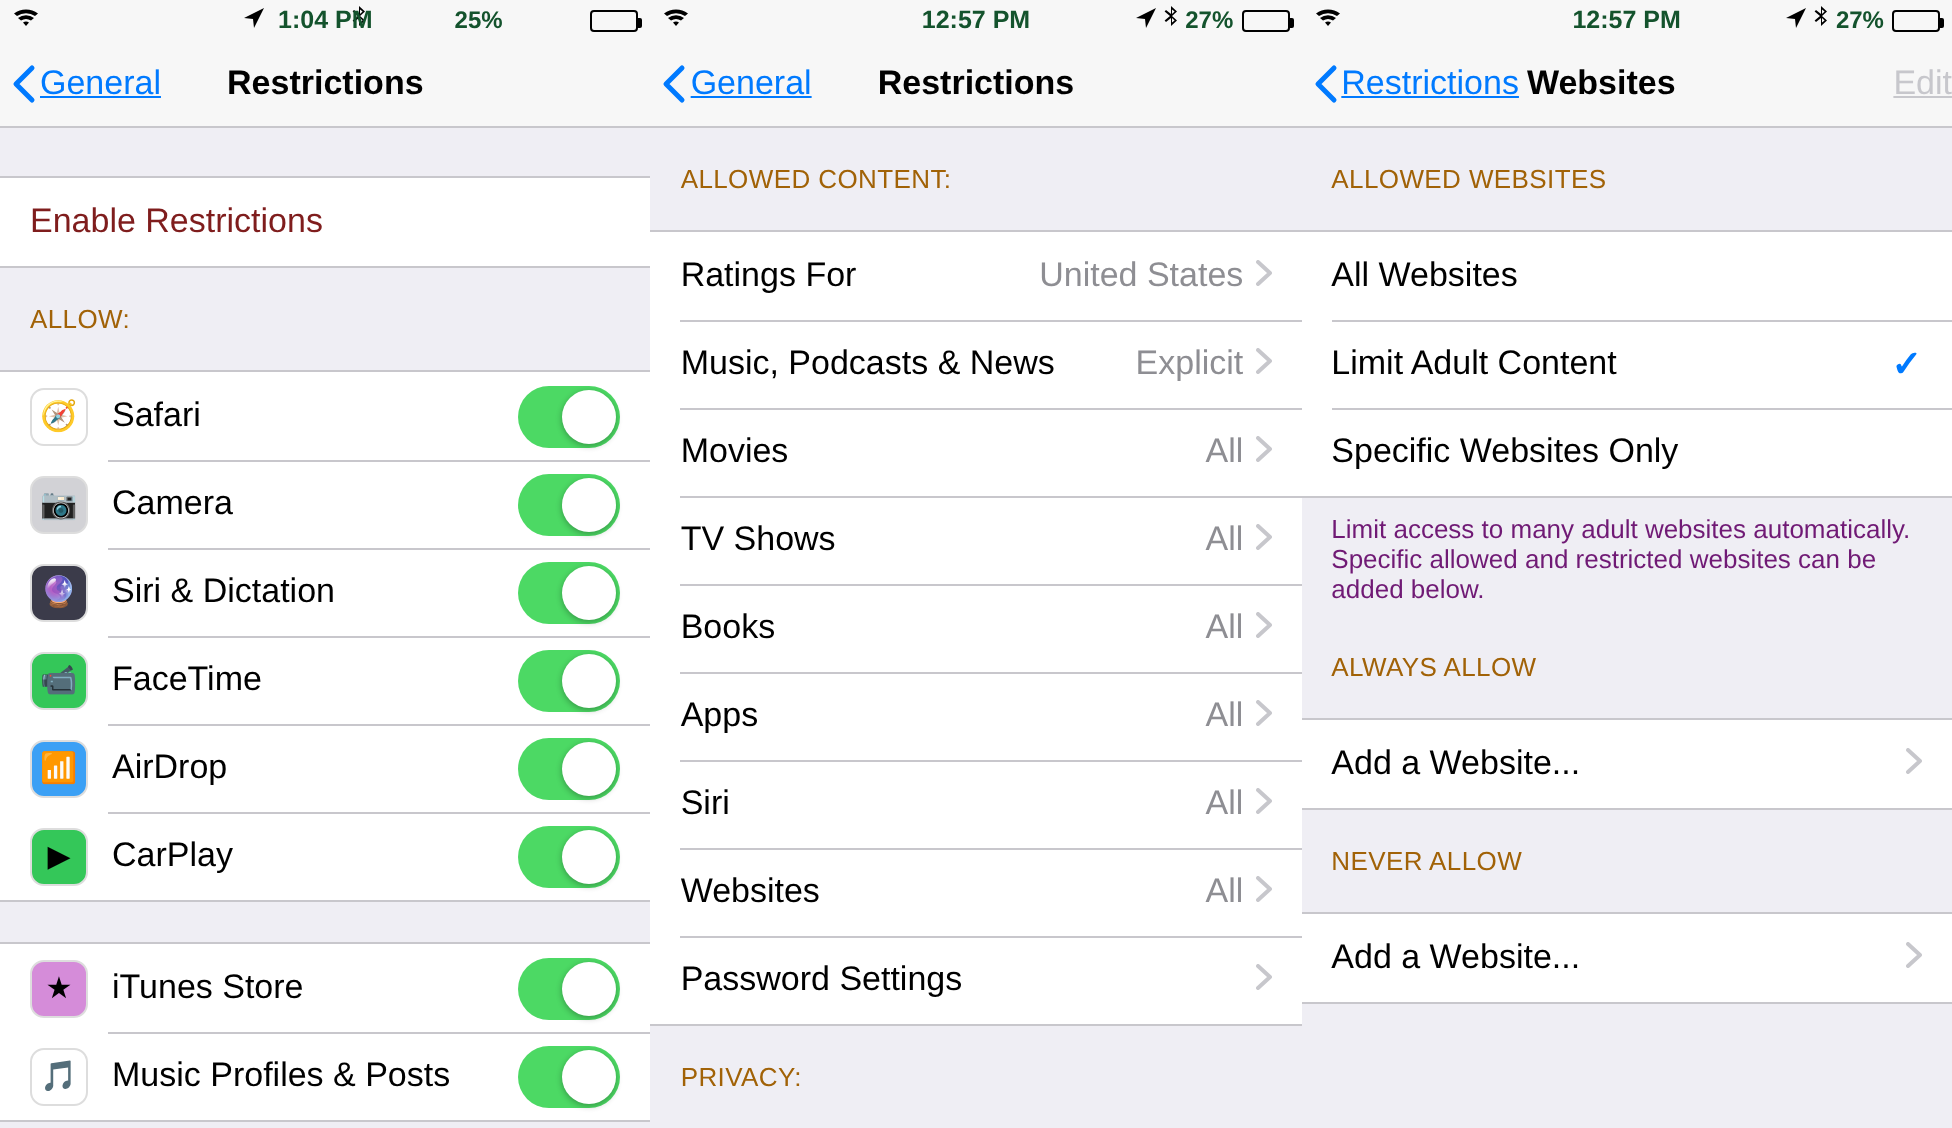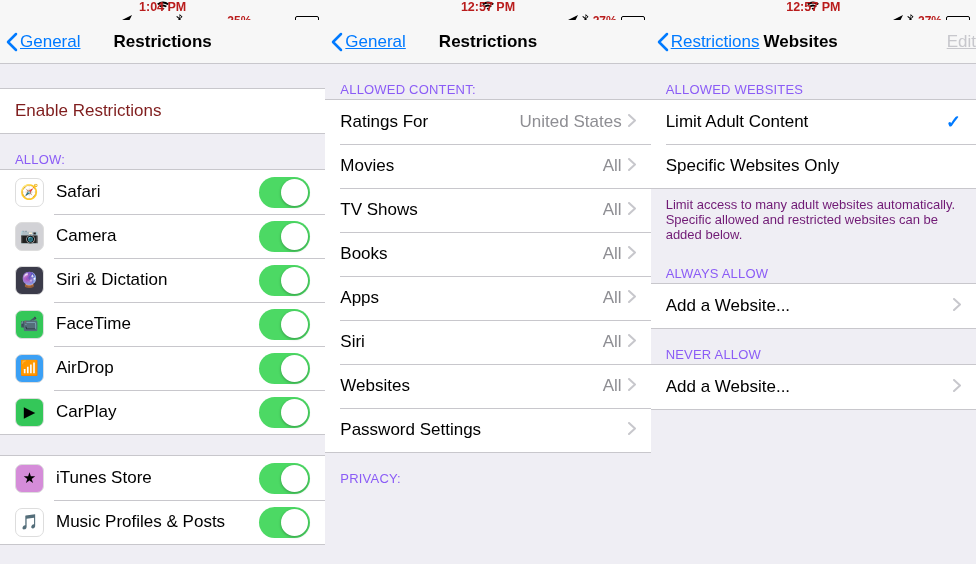--- a/index.html
+++ b/index.html
@@ -28,23 +28,22 @@
   }
   
   .status {
     height: 20px;
     background: #f7f7f7;
     display: flex;
     align-items: center;
     padding: 0 6px;
     font-size: 12px;
     font-weight: 600;
-    color: #b91c1c;
+    color: #14532d;
     position: relative;
-    flex-direction: column;
   }
   .status .left, .status .right { display: flex; align-items: center; gap: 4px; }
   .status .center {
     position: absolute; left: 0; right: 0; text-align: center; font-size: 12.5px;
   }
   .battery {
     width: 24px; height: 11px; border: 1px solid #000; border-radius: 2px;
     position: relative; display: inline-block;
   }
   .battery:after {
@@ -73,21 +72,21 @@
   .nav .title.left-title {
     position: static; text-align: left; padding-left: 4px; pointer-events: auto;
   }
   .nav .right-btn {
     margin-left: auto; color: #c7c7cc; font-size: 17px;
   }
   .nav .back-underline { text-decoration: underline; }
   
   .content { flex: 1; overflow: hidden; }
   .group-header {
-    font-size: 13px; color: #8b5cf6; padding: 18px 15px 2px; letter-spacing: 0.2px;
+    font-size: 13px; color: #a16207; padding: 18px 15px 18px; letter-spacing: 0.2px;
   }
   .group-footer {
     font-size: 13px; color: #701a75; padding: 8px 15px 6px;
   }
   .group {
     background: #fff; border-top: 1px solid #c8c7cc; border-bottom: 1px solid #c8c7cc;
   }
   .row {
     display: flex; align-items: center; min-height: 44px; padding: 0 15px;
     position: relative; font-size: 17px; color: #000;
@@ -267,20 +266,27 @@
     <div class="group-header">ALLOWED CONTENT:</div>
     <div class="group" id="b-group">
         <div class="row">
           <span class="label">Ratings For</span>
           <span class="value">United States</span>
           <span class="chevron"><svg width="8" height="13" viewBox="0 0 8 13" fill="none">
               <path d="M1 1 L7 6.5 L1 12" stroke="#c7c7cc" stroke-width="2" stroke-linecap="round" stroke-linejoin="round"></path>
             </svg></span>
         </div>
         <div class="row">
+          <span class="label">Music, Podcasts &amp; News</span>
+          <span class="value">Explicit</span>
+          <span class="chevron"><svg width="8" height="13" viewBox="0 0 8 13" fill="none">
+              <path d="M1 1 L7 6.5 L1 12" stroke="#c7c7cc" stroke-width="2" stroke-linecap="round" stroke-linejoin="round"></path>
+            </svg></span>
+        </div>
+        <div class="row">
           <span class="label">Movies</span>
           <span class="value">All</span>
           <span class="chevron"><svg width="8" height="13" viewBox="0 0 8 13" fill="none">
               <path d="M1 1 L7 6.5 L1 12" stroke="#c7c7cc" stroke-width="2" stroke-linecap="round" stroke-linejoin="round"></path>
             </svg></span>
         </div>
         <div class="row">
           <span class="label">TV Shows</span>
           <span class="value">All</span>
           <span class="chevron"><svg width="8" height="13" viewBox="0 0 8 13" fill="none">
@@ -359,20 +365,23 @@
           <path d="M10 2 L2 10 L10 18" stroke-width="2.5" stroke-linecap="round" stroke-linejoin="round"></path>
         </svg>
       <span class="back-underline">Restrictions</span>
     </div>
     <div class="title left-title">Websites</div>
     <div class="right-btn" style="text-decoration:underline;">Edit</div>
   </div>
   <div class="content">
     <div class="group-header">ALLOWED WEBSITES</div>
     <div class="group" id="c-options">
+        <div class="row">
+          <span class="label">All Websites</span>
+        </div>
         <div class="row">
           <span class="label">Limit Adult Content</span>
           <span class="check">✓</span>
         </div>
         <div class="row">
           <span class="label">Specific Websites Only</span>
         </div>
       </div>
     <div class="group-footer">Limit access to many adult websites automatically. Specific allowed and restricted websites can be added below.</div>
     <div class="group-header">ALWAYS ALLOW</div>

